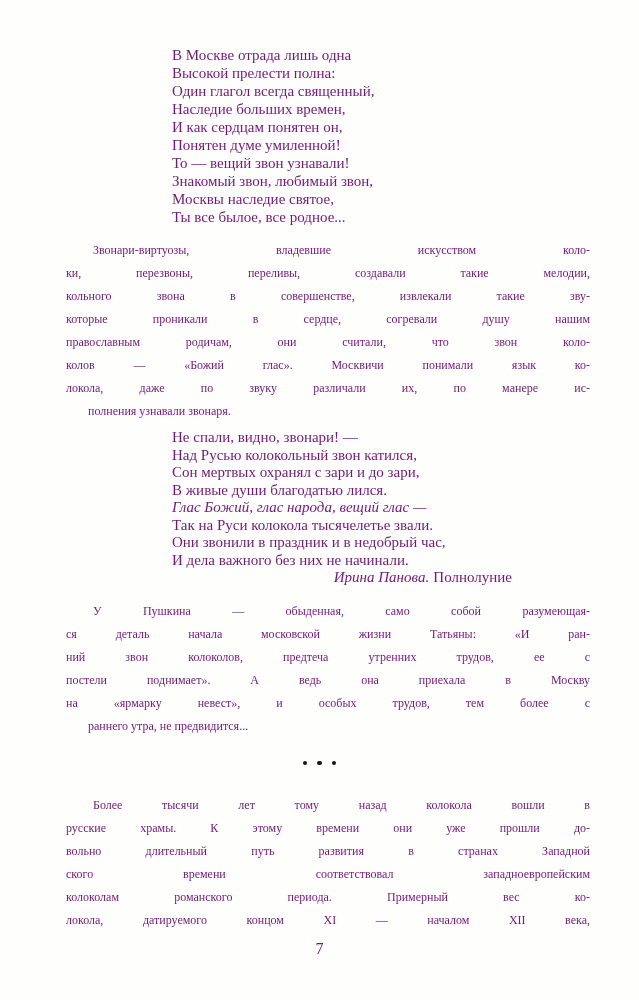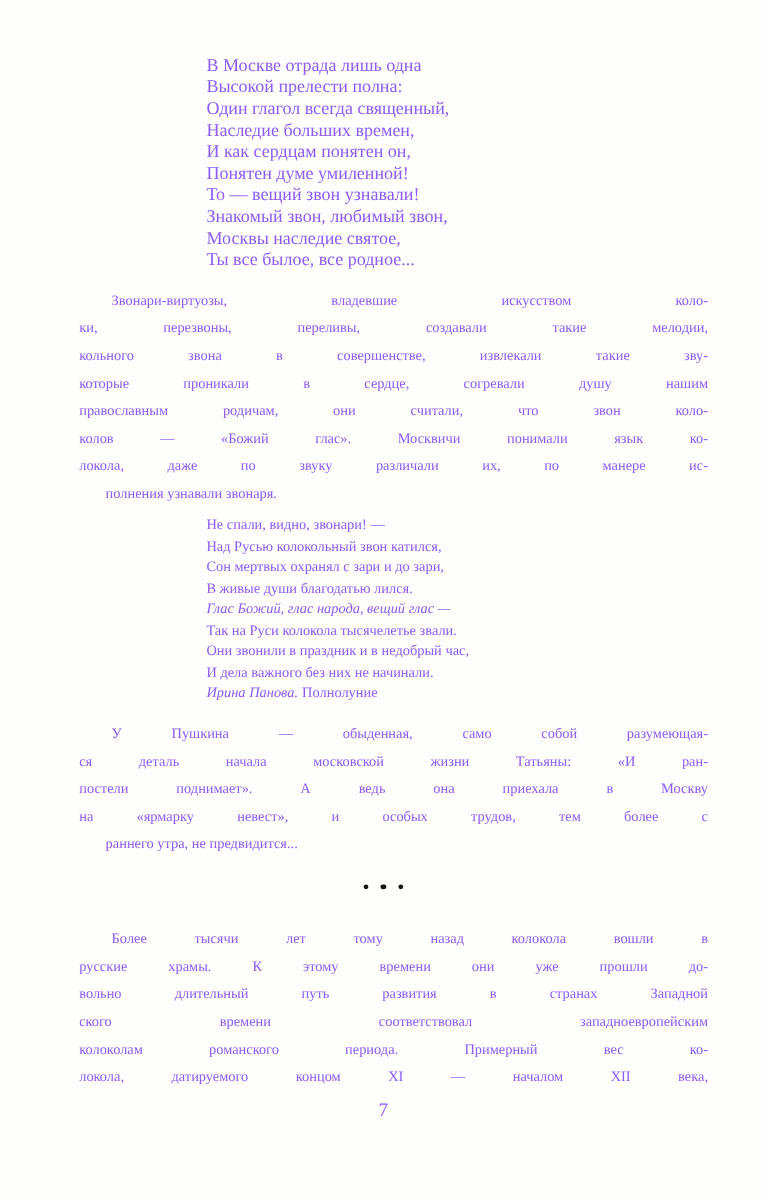--- a/index.html
+++ b/index.html
@@ -6,47 +6,48 @@
     margin: 0;
     padding: 0;
     background: #ffffff;
   }
   .page {
     position: relative;
     width: 639px;
     height: 1000px;
     box-sizing: border-box;
     background: #fefefd;
-    color: #8b5cf6;
+    color: #701a75;
     font-family: "Liberation Serif", "DejaVu Serif", serif;
     padding: 46px 49px 0 66px;
     overflow: hidden;
   }
 
   
   .poem {
     margin-left: 106px;
     font-size: 15px;
     line-height: 18px;
     white-space: nowrap;
   }
   .poem .pline { height: 18px; }
 
   .poem.second {
     margin-top: 6px;
     width: 344px;
-    font-size: 12px;
+    font-size: 15px;
     line-height: 17.5px;
   }
   .poem.second .pline { height: 17.5px; }
 
   .italic { font-style: italic; }
 
   .attribution {
     height: 17.5px;
+    text-align: right;
     padding-right: 4px;
     white-space: nowrap;
   }
   .attribution .work { margin-left: 0.28em; }
 
   
   .para {
     font-size: 12px;
     line-height: 23px;
   }
@@ -135,20 +136,21 @@
     <div class="pline">Они звонили в праздник и в недобрый час,</div>
     <div class="pline">И дела важного без них не начинали.</div>
     <div class="attribution">
       <span class="italic">Ирина Панова.</span><span class="work">Полнолуние</span>
     </div>
   </div>
 
   <div class="para para-2">
     <div class="bline indent">У Пушкина — обыденная, само собой разумеющая-</div>
     <div class="bline">ся деталь начала московской жизни Татьяны: «И ран-</div>
+    <div class="bline">ний звон колоколов, предтеча утренних трудов, ее с</div>
     <div class="bline">постели поднимает». А ведь она приехала в Москву</div>
     <div class="bline">на «ярмарку невест», и особых трудов, тем более с</div>
     <div class="bline last">раннего утра, не предвидится...</div>
   </div>
 
   <div class="separator">
     <span class="dot"></span><span class="dot"></span><span class="dot"></span>
   </div>
 
   <div class="para para-3">

